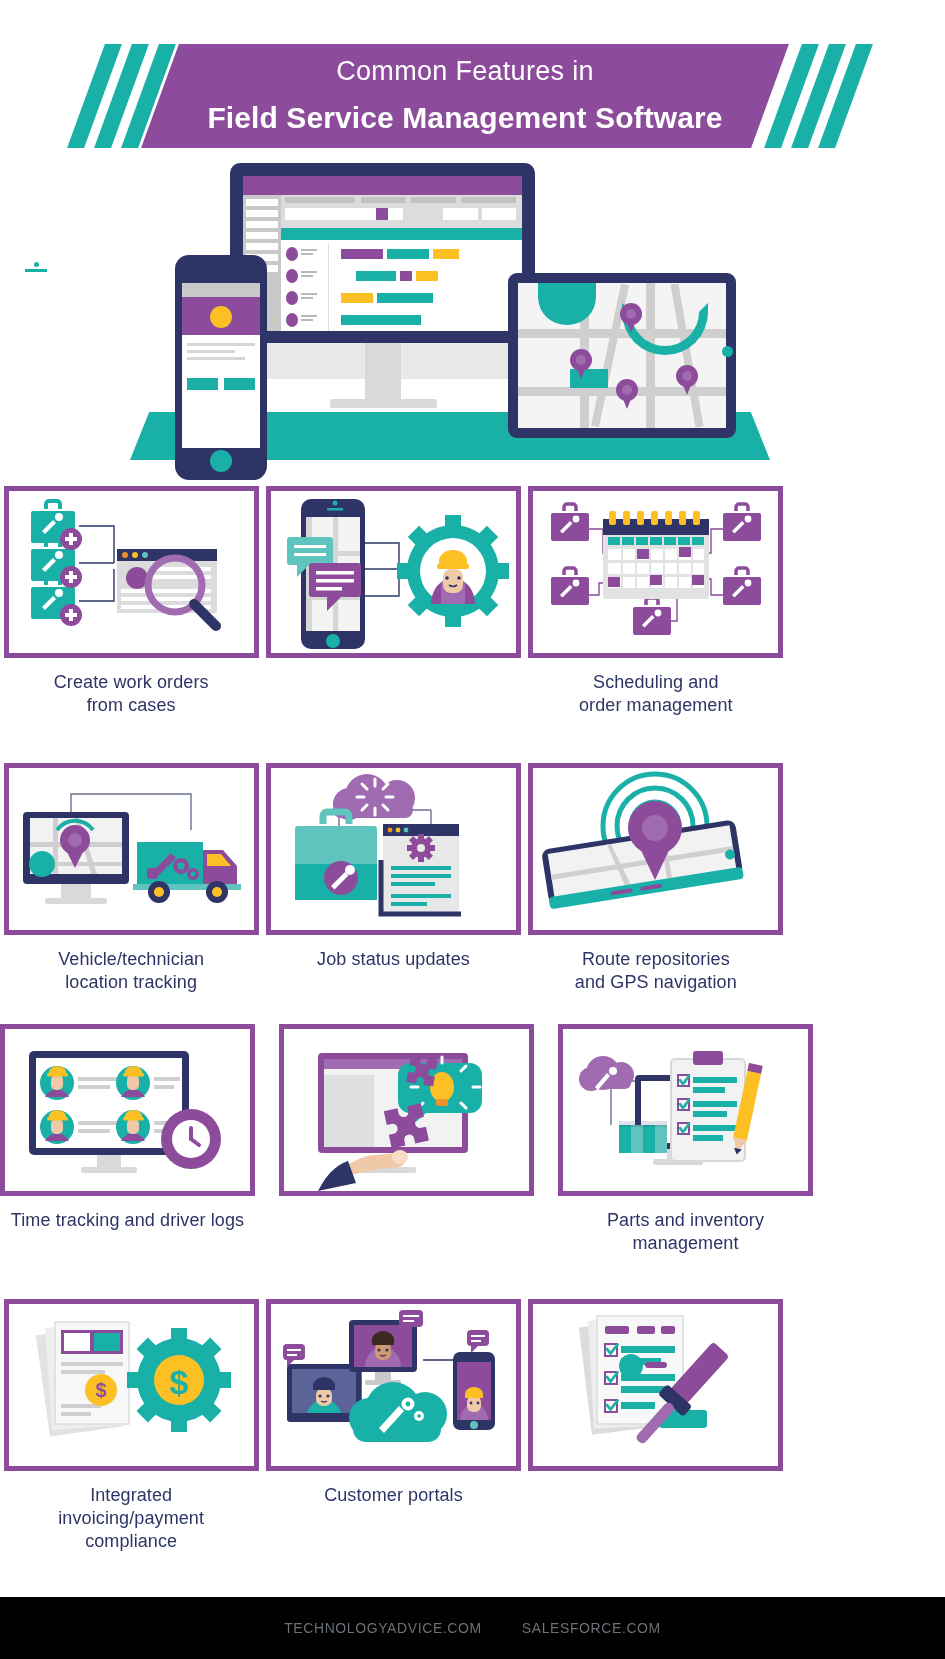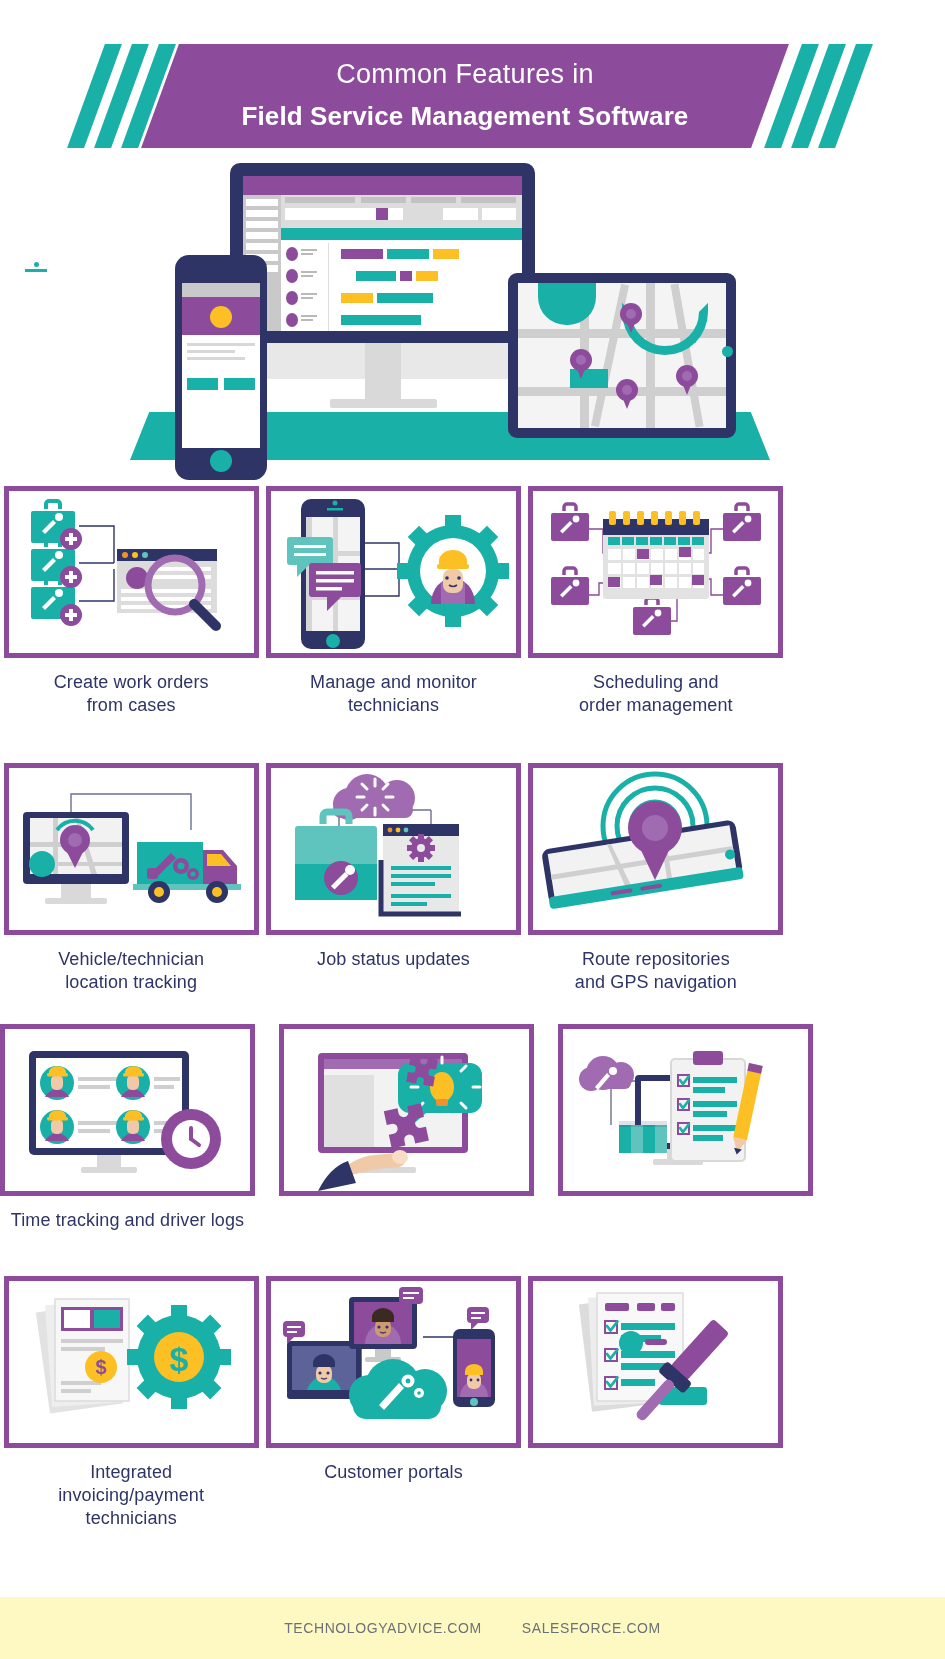--- a/index.html
+++ b/index.html
@@ -24,21 +24,21 @@
   .header-bar {
     position: absolute; left: 160px; top: 0; width: 610px; height: 104px;
     background: #8c4b9b; transform: skewX(-20deg);
   }
   .header-text {
     position: absolute; left: 160px; top: 0; width: 610px; height: 104px;
     display: flex; flex-direction: column; align-items: center; justify-content: center;
     color: #fff; text-align: center;
   }
   .h-line1 { font-size: 27px; font-weight: 300; letter-spacing: .3px; line-height: 1.25; }
-  .h-line2 { font-size: 26px; font-weight: bold; letter-spacing: .1px; line-height: 1.3; margin-top: 9px; }
+  .h-line2 { font-size: 30px; font-weight: bold; letter-spacing: .1px; line-height: 1.3; margin-top: 9px; }
 
   
   .hero { position: absolute; left: 0; top: 150px; width: 945px; height: 330px; }
   .hero-base {
     position: absolute; left: 130px; top: 262px; width: 640px; height: 48px;
     background: #19b0a8;
     clip-path: polygon(3% 0%, 97% 0%, 100% 100%, 0% 100%);
   }
   
   .mon-body {
@@ -109,21 +109,21 @@
     font-size: 18px; line-height: 1.28; font-weight: 400; letter-spacing: .1px;
     padding: 0 6px;
   }
   .r1 { margin-bottom: 46px; }
   .r2 { margin-bottom: 30px; }
   .r3 { margin-bottom: 44px; gap: 24px; }
 
   
   .footer {
     position: absolute; left: 0; bottom: 0; width: 945px; height: 62px;
-    background: #fef9c3; display: flex; align-items: center; justify-content: center;
+    background: #000000; display: flex; align-items: center; justify-content: center;
     gap: 40px;
   }
   .footer span { color: #6b7176; font-size: 14px; letter-spacing: .6px; }
 
   
   .ab { position: absolute; }
   .sq { position: absolute; }
 </style>
 </head>
 <body>
@@ -381,24 +381,20 @@
               <path d="M170 113 v-22 h24 v22z" fill="#a06bb0"></path>
               <rect x="172" y="78" width="20" height="24" rx="8" fill="#f0c9a8"></rect>
               <path d="M168 70 a14 11 0 0128 0 v5 h-28z" fill="#fcc025"></path>
               <rect x="166" y="73" width="32" height="5" rx="2" fill="#fcc025"></rect>
               <circle cx="176" cy="87" r="1.8" fill="#2e3566"></circle>
                 <circle cx="188" cy="87" r="1.8" fill="#2e3566"></circle>
               <path d="M178 94 q4 3 8 0" stroke="#2e3566" stroke-width="1.6" fill="none"></path>
             </g>
           </svg>
         </div>
-        <div class="cardlabel">
-          <div>Manage and monitor</div>
-          <div>technicians</div>
-        </div>
       </div>
 
       <div class="cell">
         <div class="cardbox">
           <svg viewBox="0 0 245 162" width="245" height="162">
             <g stroke="#8c4b9b" stroke-width="1.4" fill="none">
               <path d="M52 38 H70 V62 H86"></path>
                 <path d="M52 104 H66 V92 H76"></path>
               <path d="M193 38 H178 V62 H160"></path>
                 <path d="M193 104 H178 V88 H166"></path>
@@ -763,20 +759,24 @@
               <rect x="56" y="92" width="48" height="6" fill="#2e3566" opacity=".15"></rect>
             </g>
             <g transform="translate(186,34) rotate(12)">
               <rect x="0" y="0" width="14" height="76" fill="#fcc025"></rect>
               <rect x="0" y="0" width="14" height="8" fill="#8c4b9b"></rect>
               <path d="M0 76 h14 l-7 14z" fill="#f0c9a8"></path>
               <path d="M3 86 h8 l-4 6z" fill="#2e3566"></path>
             </g>
           </svg>
         </div>
+        <div class="cardlabel">
+          <div>Parts and inventory</div>
+          <div>management</div>
+        </div>
       </div>
     </div>
 
     <div class="row r4">
 
       <div class="cell">
         <div class="cardbox">
           <svg viewBox="0 0 245 162" width="245" height="162">
             <g transform="rotate(-8 70 80)">
               <rect x="34" y="26" width="74" height="102" fill="#e2e2e2"></rect>
@@ -811,21 +811,21 @@
                   </g>
                 </g>
             </g>
             <circle cx="170" cy="76" r="25" fill="#fcc025"></circle>
             <text x="170" y="90" font-family="Liberation Sans, sans-serif" font-size="34" font-weight="bold" fill="#19b0a8" text-anchor="middle">$</text>
           </svg>
         </div>
         <div class="cardlabel">
           <div>Integrated</div>
           <div>invoicing/payment</div>
-          <div>technicians</div>
+          <div>compliance</div>
         </div>
       </div>
 
       <div class="cell">
         <div class="cardbox">
           <svg viewBox="0 0 245 162" width="245" height="162">
             <g stroke="#2e3566" stroke-width="1.4" fill="none">
               <path d="M60 100 H90 V62"></path>
                 <path d="M152 56 H184 V100"></path>
             </g>

